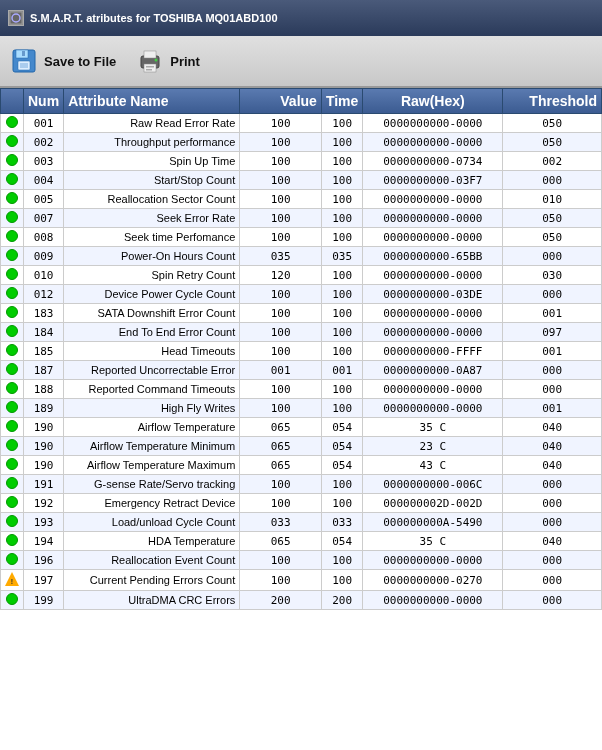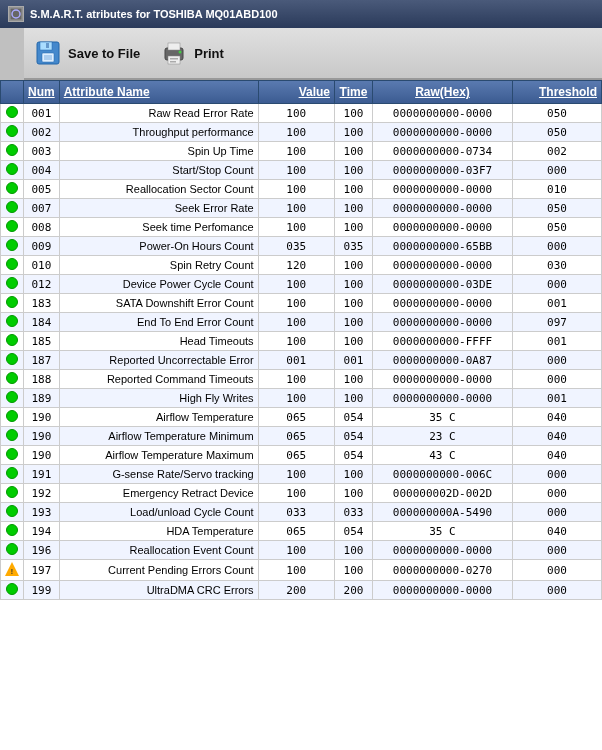--- a/index.html
+++ b/index.html
@@ -13,21 +13,21 @@
     }
 
     
     .title-bar {
       background: linear-gradient(to bottom, #4a5a7a, #2a3a5a);
       color: white;
       padding: 4px 8px;
       display: flex;
       align-items: center;
       gap: 6px;
-      height: 28px;
+      height: 36px;
     }
     .title-bar .app-icon {
       width: 16px;
       height: 16px;
       background: #888;
       border: 1px solid #aaa;
       font-size: 8px;
       display: flex;
       align-items: center;
       justify-content: center;
@@ -40,21 +40,20 @@
 
     
     .toolbar {
       background: linear-gradient(to bottom, #e0e0e0, #c8c8c8);
       border-bottom: 2px solid #999;
       padding: 6px 10px;
       display: flex;
       align-items: center;
       gap: 20px;
       height: 52px;
-      margin-left: 24px;
     }
     .toolbar-btn {
       display: flex;
       align-items: center;
       gap: 6px;
       cursor: pointer;
       background: none;
       border: none;
       font-size: 13px;
       font-weight: bold;
@@ -82,23 +81,22 @@
     }
 
     thead tr {
       background: linear-gradient(to bottom, #5a7ab0, #3a5a90);
       color: white;
     }
     thead th {
       padding: 4px 4px;
       border: 1px solid #2a4a70;
       text-align: center;
-      font-size: 12px;
+      font-size: 14px;
       white-space: nowrap;
-      text-decoration: underline;
     }
 
     tbody tr {
       background: white;
     }
     tbody tr:nth-child(even) {
       background: #f0f4ff;
     }
 
     tbody td {

